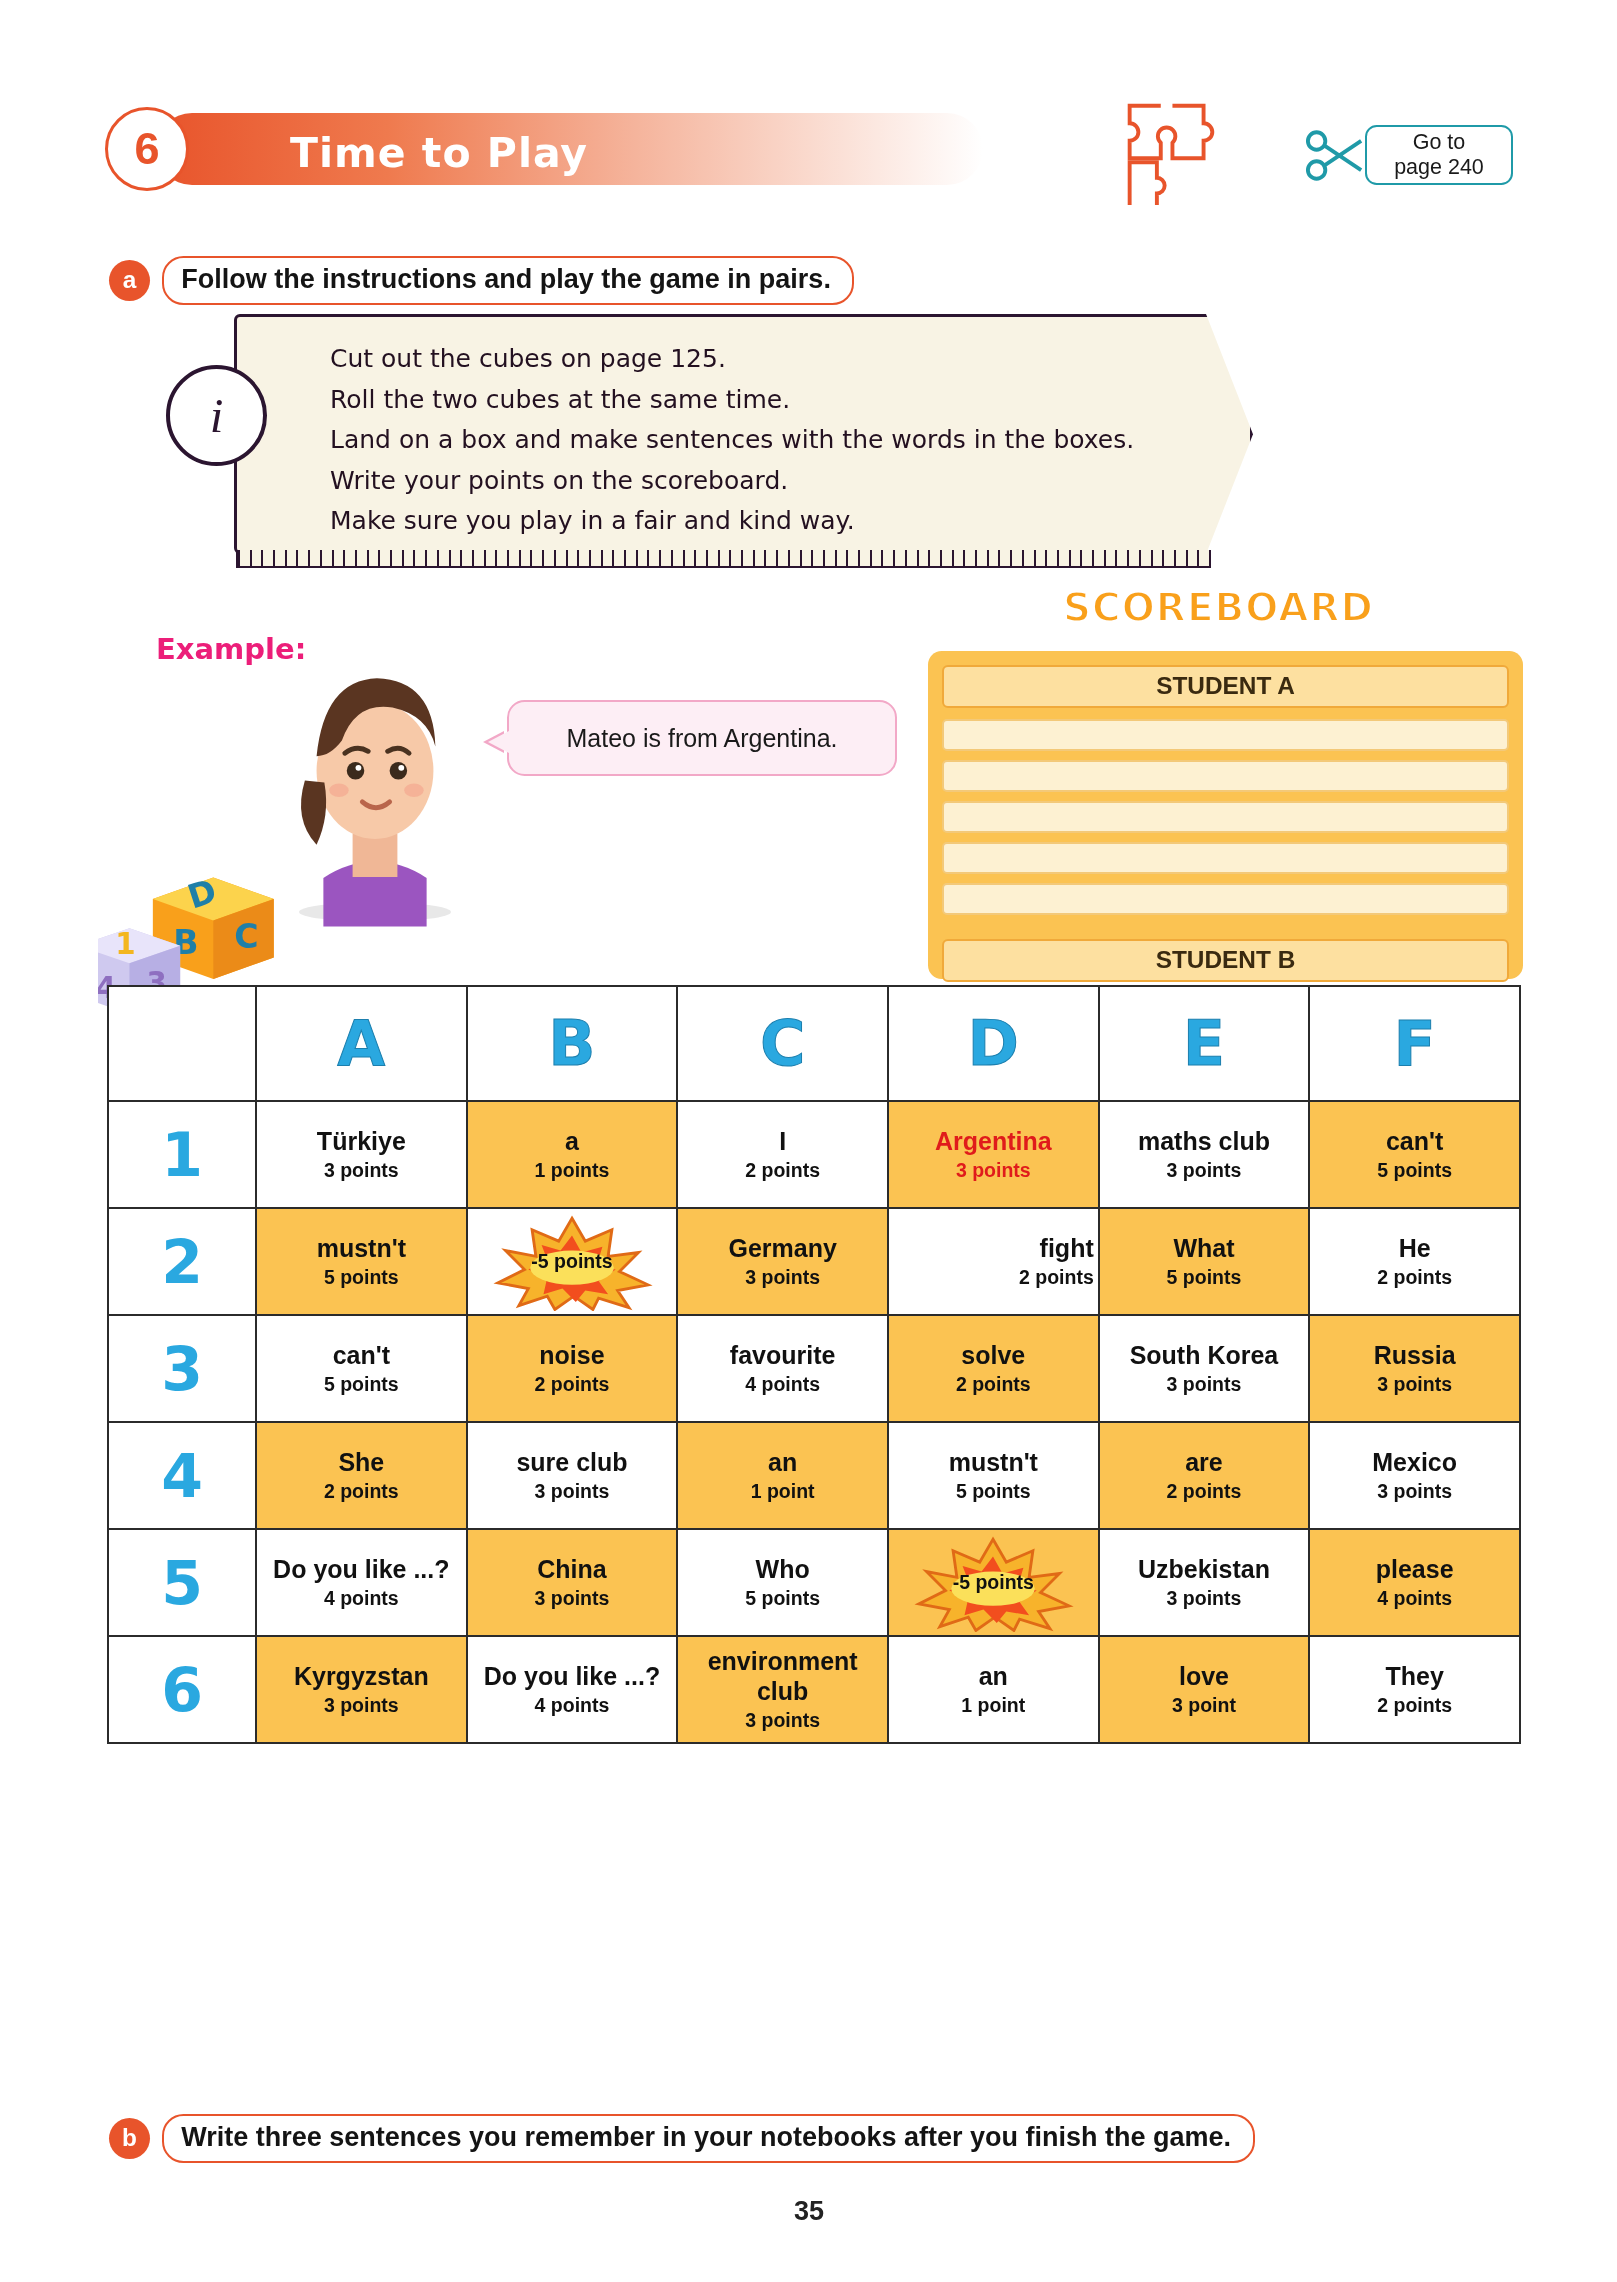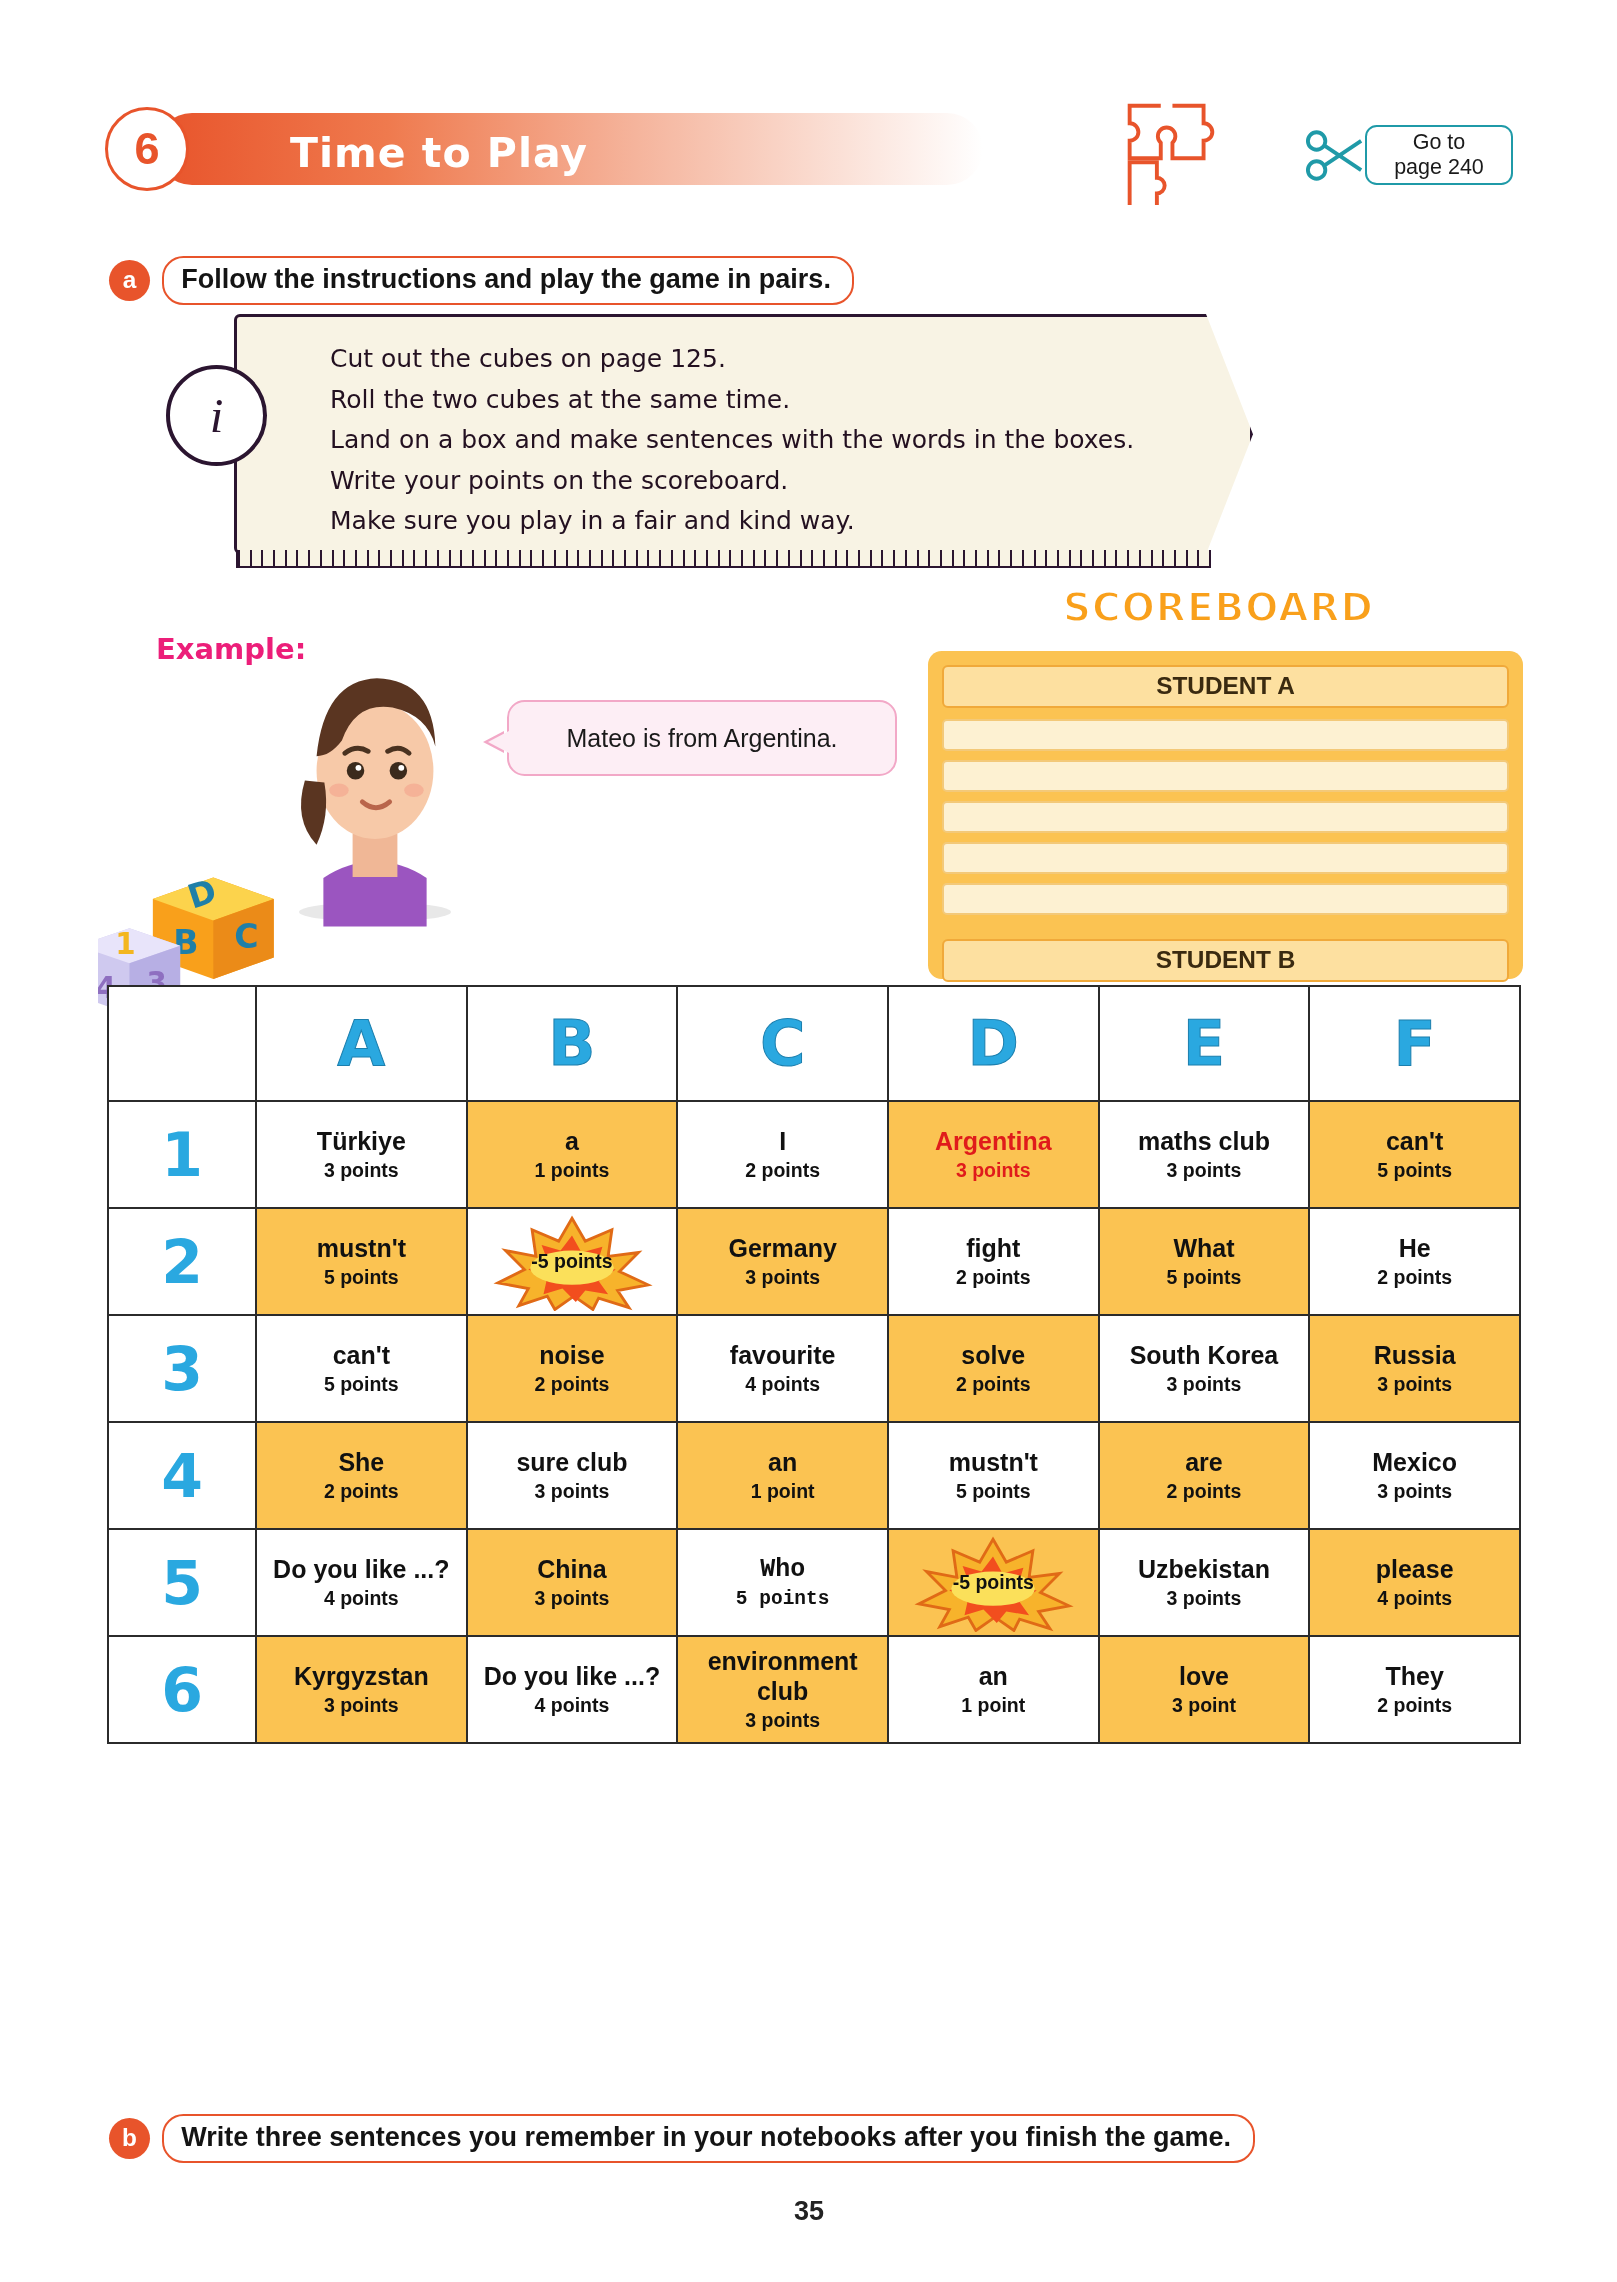--- a/index.html
+++ b/index.html
@@ -517,21 +517,21 @@
               <path d="M90 22 L100 40 L122 34 L116 54 L136 58 L118 70 L128 84 L104 80 L94 92 L80 78 L60 84 L64 66 L44 58 L64 48 L58 32 L78 38 Z" fill="#f24e1e"></path>
               <ellipse cx="90" cy="56" rx="44" ry="18" fill="#fbe05a"></ellipse>
             </svg>
             <span class="boom-label">-5 points</span>
           </div>
         </td>
         <td class="hl" style="height: 107px;">
           <div class="cell-word">Germany</div>
           <div class="cell-points">3 points</div>
         </td>
-        <td style="height: 107px;">
+        <td style="height: 107px; text-align: right;">
           <div class="cell-word">fight</div>
           <div class="cell-points">2 points</div>
         </td>
         <td class="hl" style="height: 107px;">
           <div class="cell-word">What</div>
           <div class="cell-points">5 points</div>
         </td>
         <td style="height: 107px;">
           <div class="cell-word">He</div>
           <div class="cell-points">2 points</div>
@@ -594,21 +594,21 @@
       <tr>
         <td class="row-label">5</td>
         <td style="height: 107px;">
           <div class="cell-word">Do you like ...?</div>
           <div class="cell-points">4 points</div>
         </td>
         <td class="hl" style="height: 107px;">
           <div class="cell-word">China</div>
           <div class="cell-points">3 points</div>
         </td>
-        <td style="height: 107px; font-family: Liberation Mono, monospace;">
+        <td style="height: 107px;">
           <div class="cell-word">Who</div>
           <div class="cell-points">5 points</div>
         </td>
         <td class="hl" style="height: 107px;">
           <div class="boom">
             <svg viewBox="0 0 180 100" style="position:absolute;left:50%;top:50%;transform:translate(-50%,-50%);width:171px;height:98px">
               <path d="M90 4 L104 28 L132 16 L128 44 L160 40 L140 60 L170 74 L138 80 L150 98 L118 88 L112 100 L92 86 L72 100 L64 86 L34 96 L44 78 L12 72 L40 58 L20 38 L52 44 L48 16 L76 28 Z" fill="#f7b32b" stroke="#e06a16" stroke-width="3"></path>
               <path d="M90 22 L100 40 L122 34 L116 54 L136 58 L118 70 L128 84 L104 80 L94 92 L80 78 L60 84 L64 66 L44 58 L64 48 L58 32 L78 38 Z" fill="#f24e1e"></path>
               <ellipse cx="90" cy="56" rx="44" ry="18" fill="#fbe05a"></ellipse>
             </svg>

